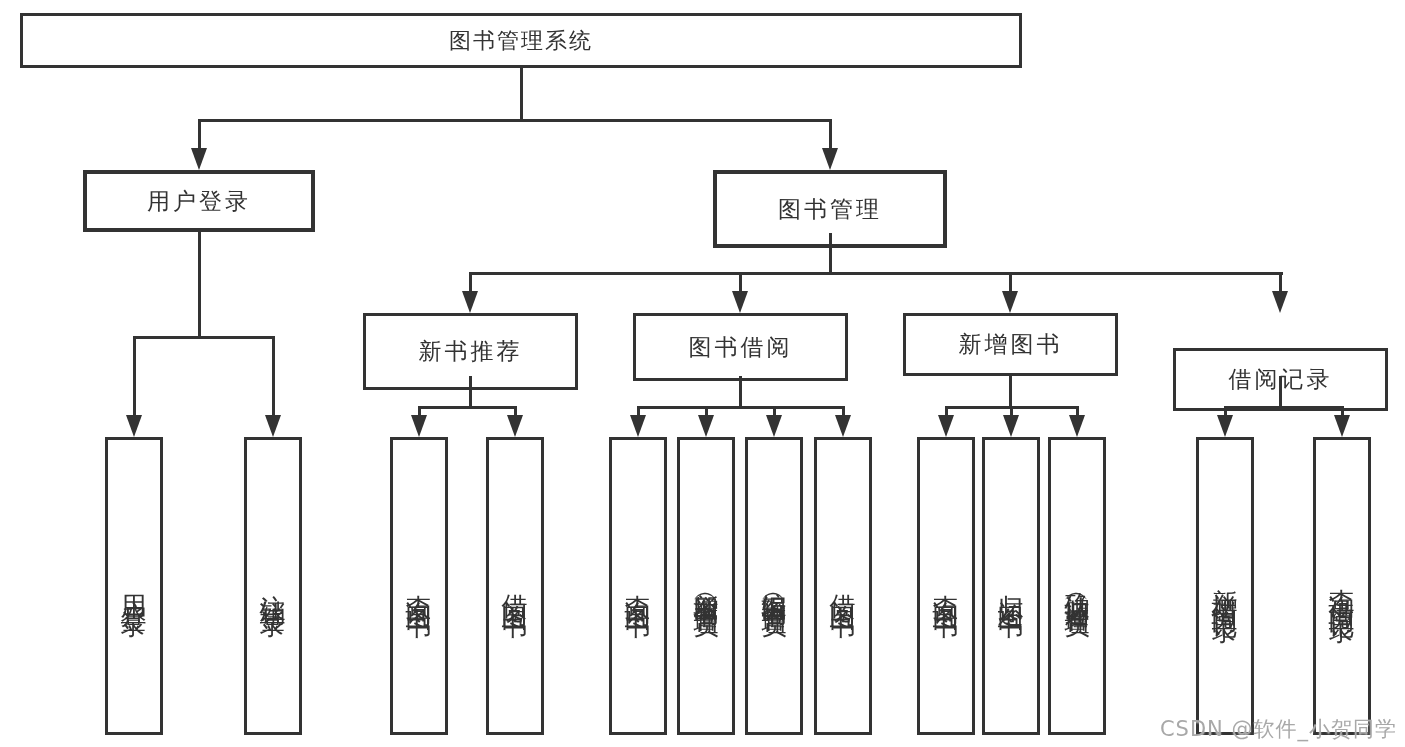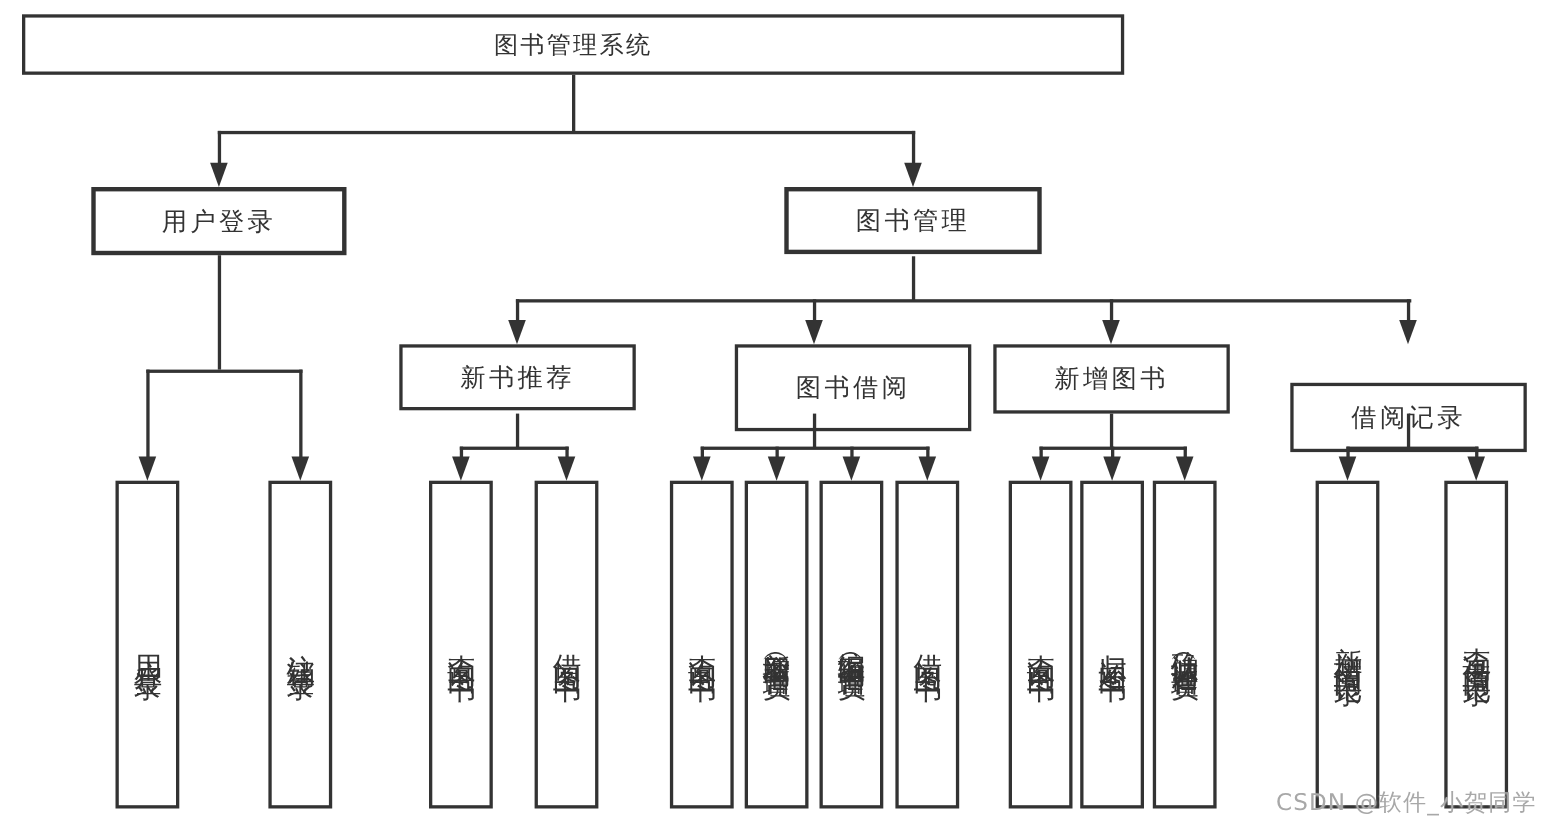--- a/index.html
+++ b/index.html
@@ -51,24 +51,24 @@
   }
 </style>
 </head>
 <body>
 
 <div class="canvas">
 
   <div class="box root-label" style="left:20px;top:13px;width:1002px;height:55px;">图书管理系统</div>
 
   <div class="box lvl1 h-label" style="left:83px;top:170px;width:232px;height:62px;">用户登录</div>
-  <div class="box lvl1 h-label" style="left:713px;top:170px;width:234px;height:61px;">图书管理</div>
+  <div class="box lvl1 h-label" style="left:713px;top:170px;width:234px;height:78px;">图书管理</div>
 
-  <div class="box h-label" style="left:363px;top:313px;width:215px;height:60px;">新书推荐</div>
-  <div class="box h-label" style="left:668px;top:313px;width:215px;height:79px;">图书借阅</div>
+  <div class="box h-label" style="left:363px;top:313px;width:215px;height:77px;">新书推荐</div>
+  <div class="box h-label" style="left:633px;top:313px;width:215px;height:68px;">图书借阅</div>
   <div class="box h-label" style="left:903px;top:313px;width:215px;height:63px;">新增图书</div>
   <div class="box h-label" style="left:1173px;top:313px;width:215px;height:63px;margin-top:35px;">借阅记录</div>
 
   <div class="box v-box" style="left:105px;top:437px;width:58px;height:298px;">用户登录</div>
   <div class="box v-box" style="left:244px;top:437px;width:58px;height:298px;">注销登录</div>
 
   <div class="box v-box" style="left:390px;top:437px;width:58px;height:298px;">查询图书</div>
   <div class="box v-box" style="left:486px;top:437px;width:58px;height:298px;">借阅图书</div>
 
   <div class="box v-box" style="left:609px;top:437px;width:58px;height:298px;">查询图书</div>

